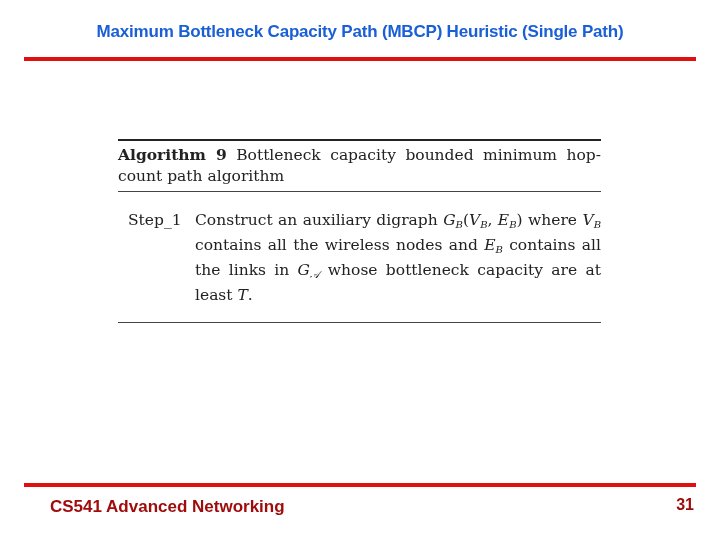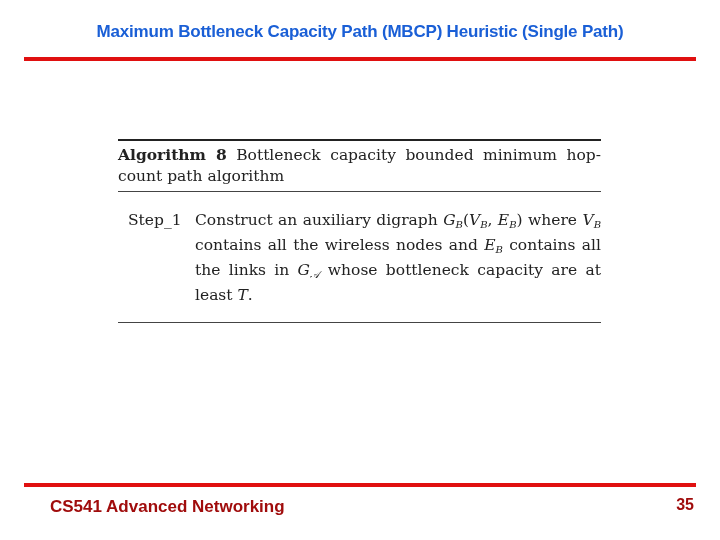--- a/index.html
+++ b/index.html
@@ -37,28 +37,28 @@
   </style>
 </head>
 <body>
 
 <div class="title">Maximum Bottleneck Capacity Path (MBCP) Heuristic (Single Path)</div>
 <div class="top-rule"></div>
 
 <div class="algo">
   <div class="rule-thick"></div>
   <div class="algo-caption">
-    <b>Algorithm 8</b>
+    <b>Algorithm 9</b>
     <span>Bottleneck capacity bounded minimum hop-count path algorithm</span>
   </div>
   <div class="rule-thin"></div>
   <div class="steps">
     <div class="step">
       <div class="step-label">Step_1</div>
       <div class="step-text">Construct an auxiliary digraph <span class="math">G</span><span class="sub">B</span>(<span class="math">V</span><span class="sub">B</span>, <span class="math">E</span><span class="sub">B</span>) where <span class="math">V</span><span class="sub">B</span> contains all the wireless nodes and <span class="math">E</span><span class="sub">B</span> contains all the links in <span class="math">G</span><span class="sub">𝒜</span> whose bottleneck capacity are at least <span class="math">T</span>.</div>
     </div>
   </div>
   <div class="rule-thin"></div>
 </div>
 
 <div class="bottom-rule"></div>
 <div class="footer-left">CS541 Advanced Networking</div>
-<div class="footer-right">35</div>
+<div class="footer-right">31</div>
 
 </body></html>

